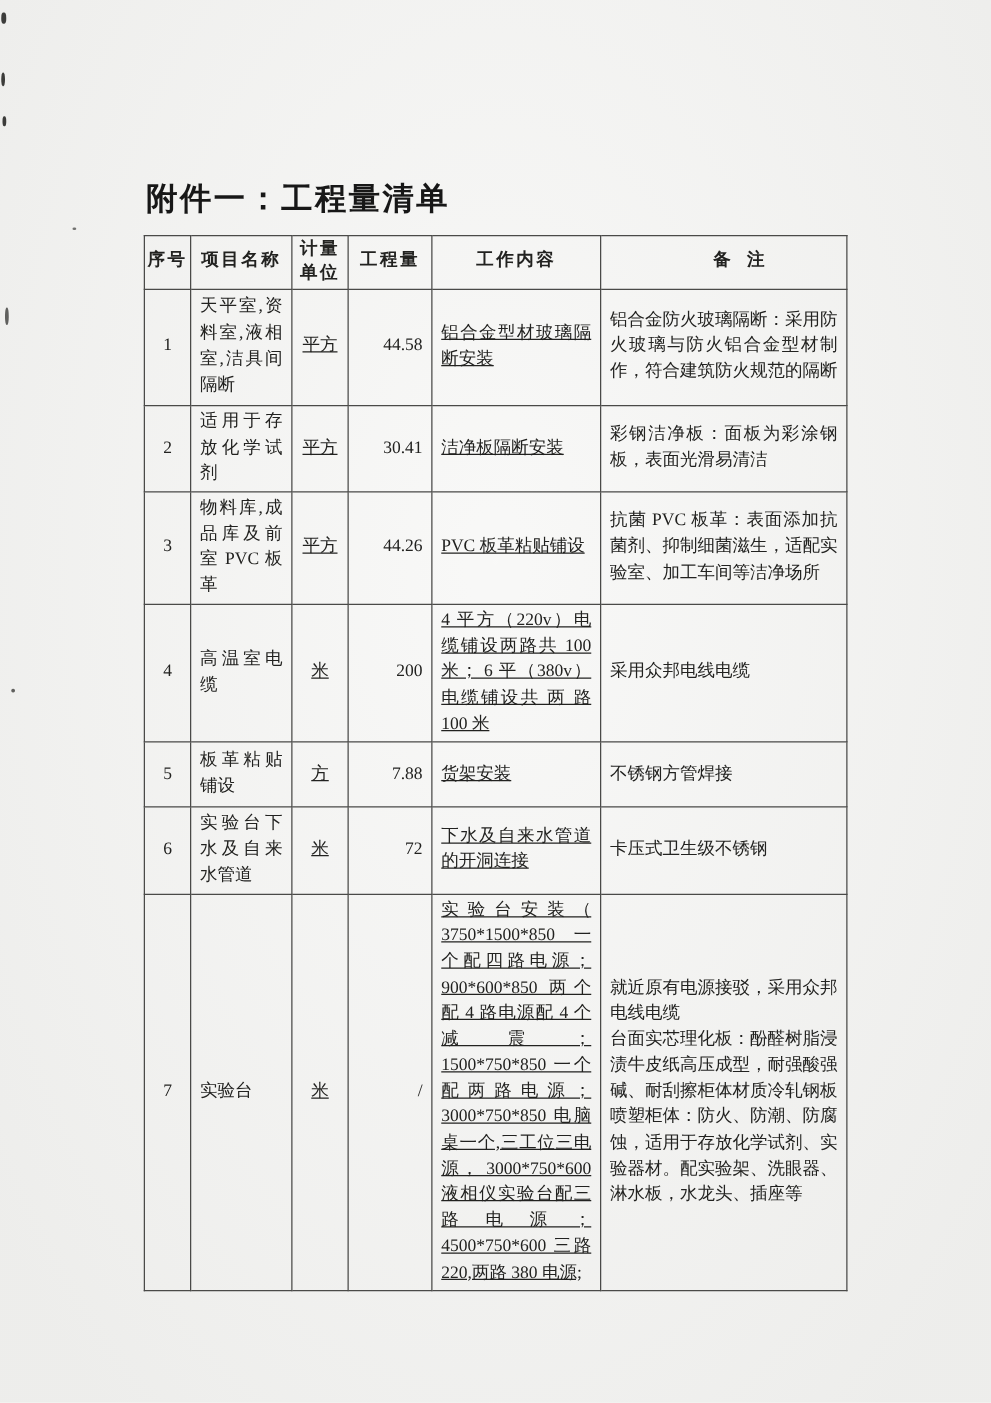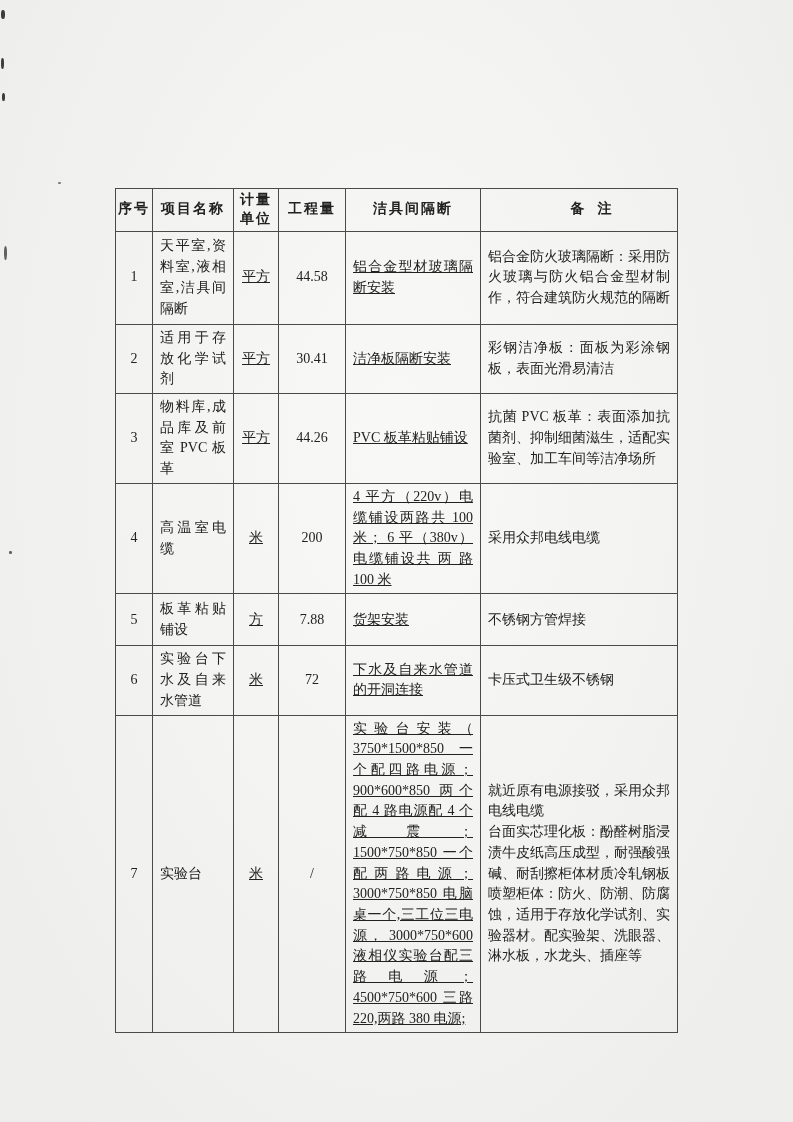--- a/index.html
+++ b/index.html
@@ -53,21 +53,21 @@
   .h-r0 { height: 93px; }
   .h-r1 { height: 50px; }
   .h-r2 { height: 82px; }
   .h-r3 { height: 101px; }
   .h-r4 { height: 52px; }
   .h-r5 { height: 62px; }
   .h-r6 { height: 291px; }
   .c-no   { text-align: center; padding: 2px 2px; }
   .c-name { text-align: justify; text-justify: inter-character; padding: 3px 8px; }
   .c-unit { text-align: center; padding: 2px 2px; text-decoration: underline; }
-  .c-qty  { text-align: center; padding: 3px 8px; }
+  .c-qty  { text-align: right; padding: 3px 8px; }
   .c-content { text-align: justify; text-justify: inter-character; padding: 4px 8px; text-decoration: underline; }
   .c-remark  { text-align: justify; text-justify: inter-character; padding: 4px 8px; white-space: pre-line; }
   
   .speck { position: absolute; background: #3c3c3a; border-radius: 45%; }
   .sp1 { left: 1px;  top: 10px;  width: 4px; height: 9px;  }
   .sp2 { left: 1px;  top: 58px;  width: 3px; height: 11px; }
   .sp3 { left: 2px;  top: 93px;  width: 3px; height: 8px;  }
   .sp4 { left: 4px;  top: 246px; width: 3px; height: 14px; opacity:.8; }
   .sp5 { left: 58px; top: 182px; width: 3px; height: 2px;  opacity:.7; }
   .sp6 { left: 9px;  top: 551px; width: 3px; height: 3px;  opacity:.8; }
@@ -76,37 +76,38 @@
 <body>
 
 <div class="page">
   <span class="speck sp1"></span>
   <span class="speck sp2"></span>
   <span class="speck sp3"></span>
   <span class="speck sp4"></span>
   <span class="speck sp5"></span>
   <span class="speck sp6"></span>
 
+  <h1 class="title">附件一：工程量清单</h1>
 
   <table class="boq">
     <colgroup>
       <col style="width:37px">
       <col style="width:81px">
       <col style="width:45px">
       <col style="width:67px">
       <col style="width:135px">
       <col style="width:197px">
     </colgroup>
     <thead>
       <tr>
         <th>序号</th>
         <th>项目名称</th>
         <th>计量单位</th>
         <th>工程量</th>
-        <th>洁具间隔断</th>
+        <th>工作内容</th>
         <th class="th-remark">备注</th>
       </tr>
     </thead>
     <tbody>
       <tr class="h-r0">
         <td class="c-no">1</td>
         <td class="c-name">天平室,资料室,液相室,洁具间隔断</td>
         <td class="c-unit">平方</td>
         <td class="c-qty">44.58</td>
         <td class="c-content">铝合金型材玻璃隔断安装</td>

